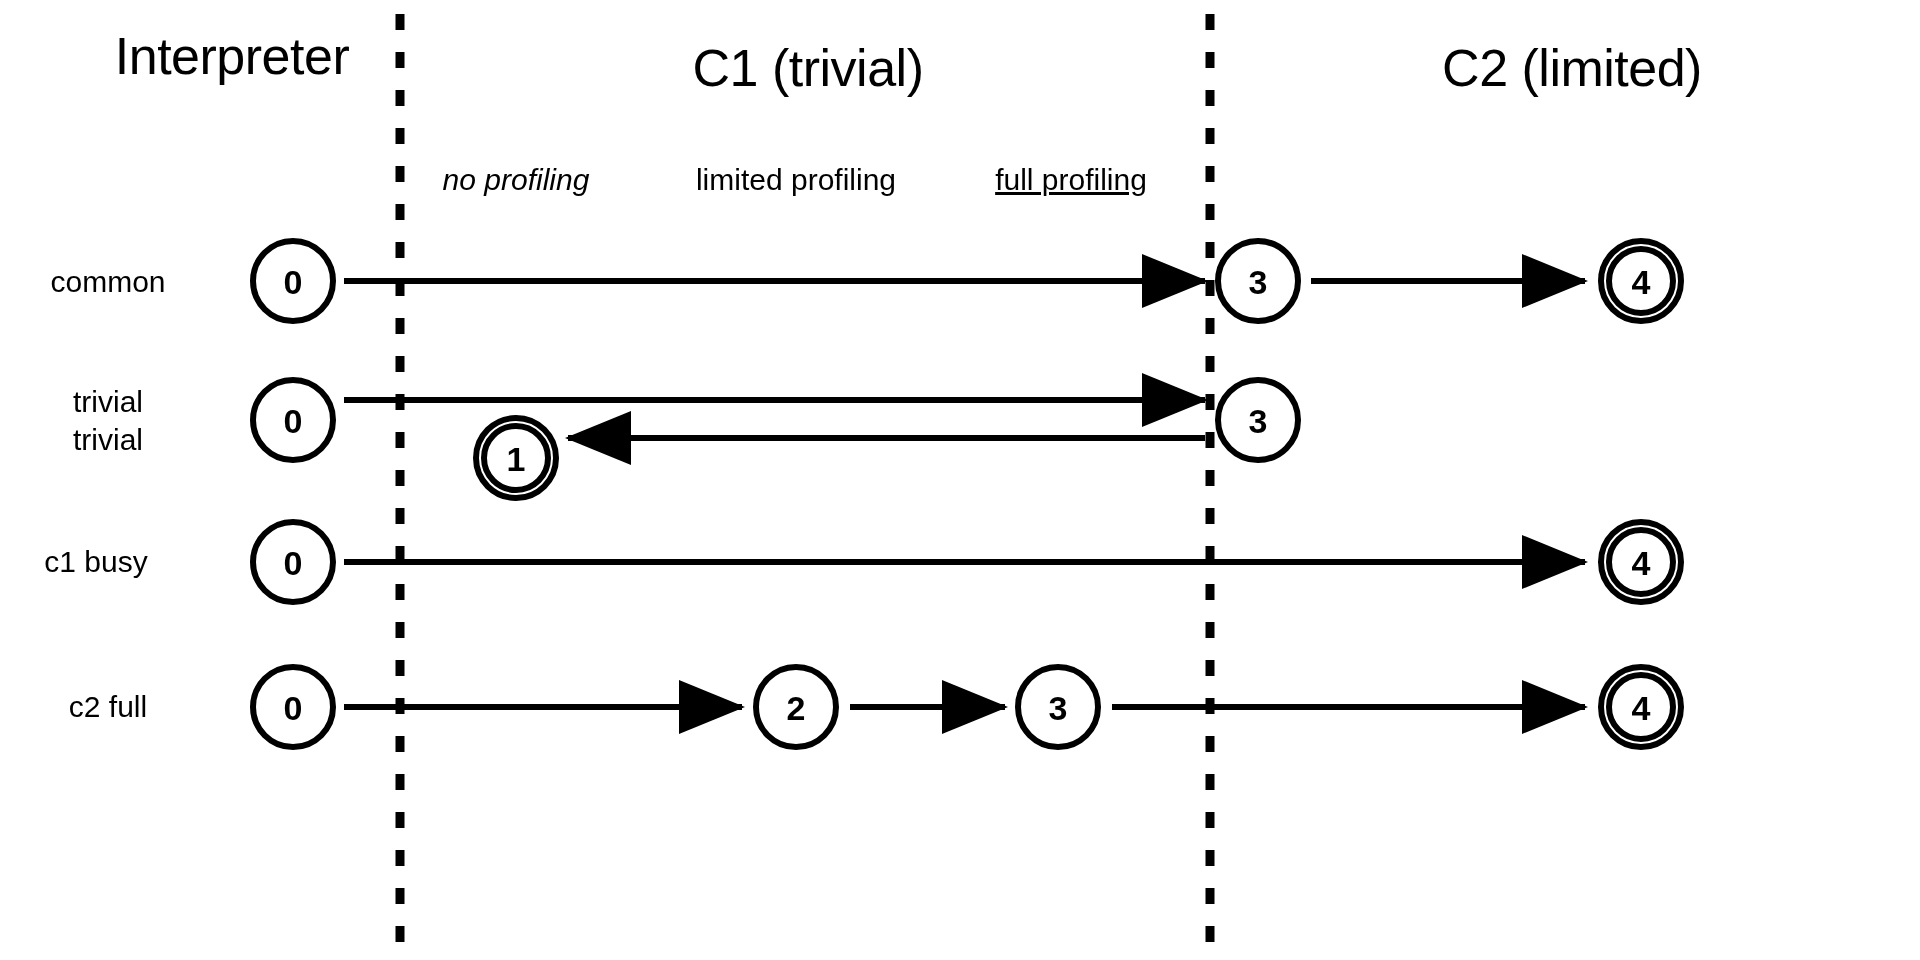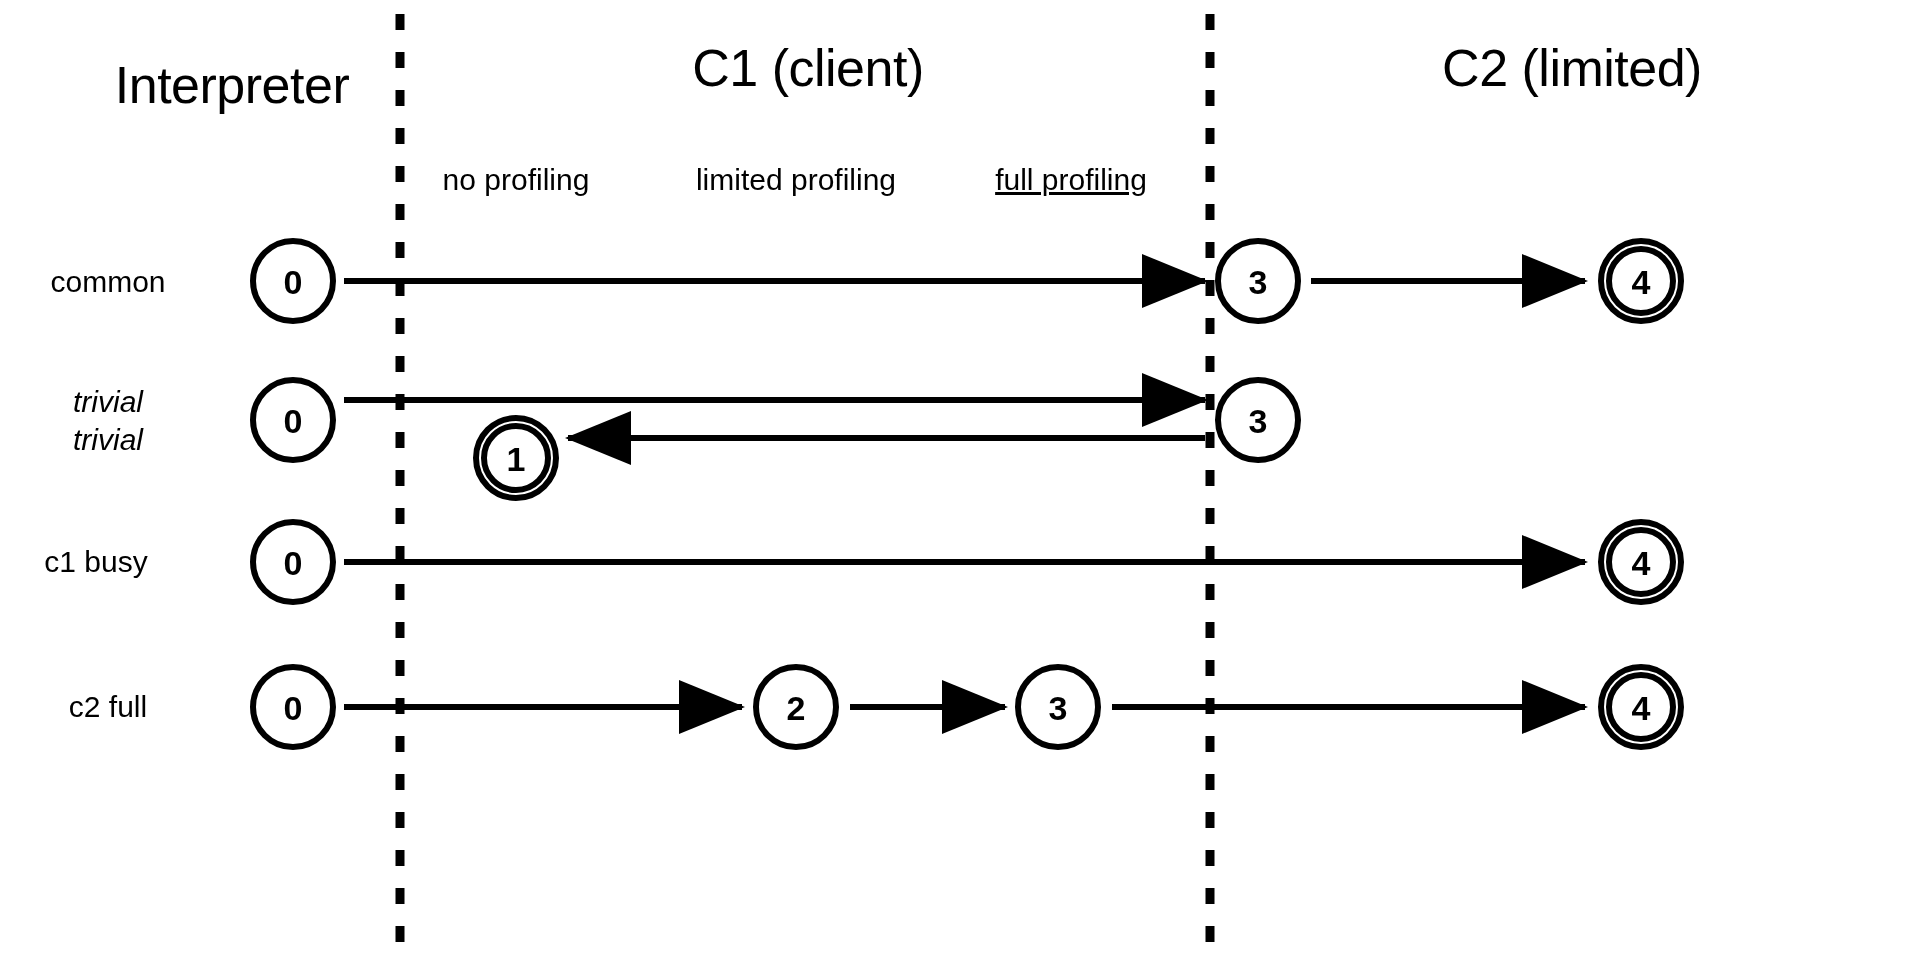--- a/index.html
+++ b/index.html
@@ -122,34 +122,34 @@
         </g>
         <g>
           <circle cx="1641" cy="707" r="40" fill="#ffffff" stroke="#000000" stroke-width="6"></circle>
           <circle cx="1641" cy="707" r="32" fill="none" stroke="#000000" stroke-width="6"></circle>
           <text x="1641" y="708" class="statetext">4</text>
         </g>
       </g>
   </svg>
 
   <div id="columns-layer">
-      <div class="colhead" style="left: 232px; top: 85px;">Interpreter</div>
-      <div class="colhead" style="left: 808px; top: 68px;">C1 (client)</div>
+      <div class="colhead" style="left: 232px; top: 56px;">Interpreter</div>
+      <div class="colhead" style="left: 808px; top: 68px;">C1 (trivial)</div>
       <div class="colhead" style="left: 1572px; top: 68px;">C2 (limited)</div>
     </div>
   <div id="sublabels-layer">
-      <div class="sublabel" style="left: 516px; top: 180px;">no profiling</div>
+      <div class="sublabel" style="left: 516px; top: 180px; font-style: italic;">no profiling</div>
       <div class="sublabel" style="left: 796px; top: 180px;">limited profiling</div>
       <div class="sublabel" style="left: 1071px; top: 180px; text-decoration: underline;">full profiling</div>
     </div>
   <div id="rowlabels-layer">
       <div class="rowlabel" style="left: 108px; top: 282px;">
         <span>common</span>
       </div>
-      <div class="rowlabel" style="left: 108px; top: 420px; font-style: italic;">
+      <div class="rowlabel" style="left: 108px; top: 420px;">
         <span>trivial</span>
         <span>trivial</span>
       </div>
       <div class="rowlabel" style="left: 96px; top: 562px;">
         <span>c1 busy</span>
       </div>
       <div class="rowlabel" style="left: 108px; top: 707px;">
         <span>c2 full</span>
       </div>
     </div>

